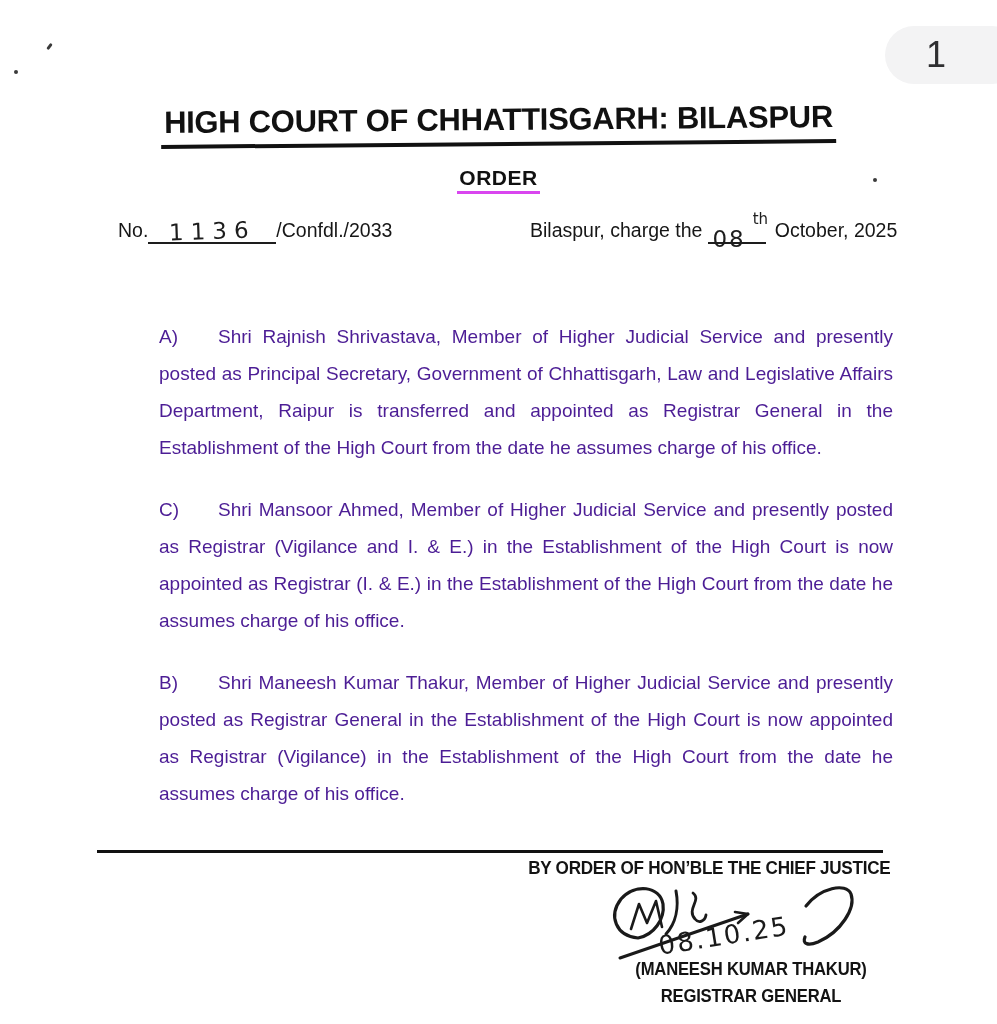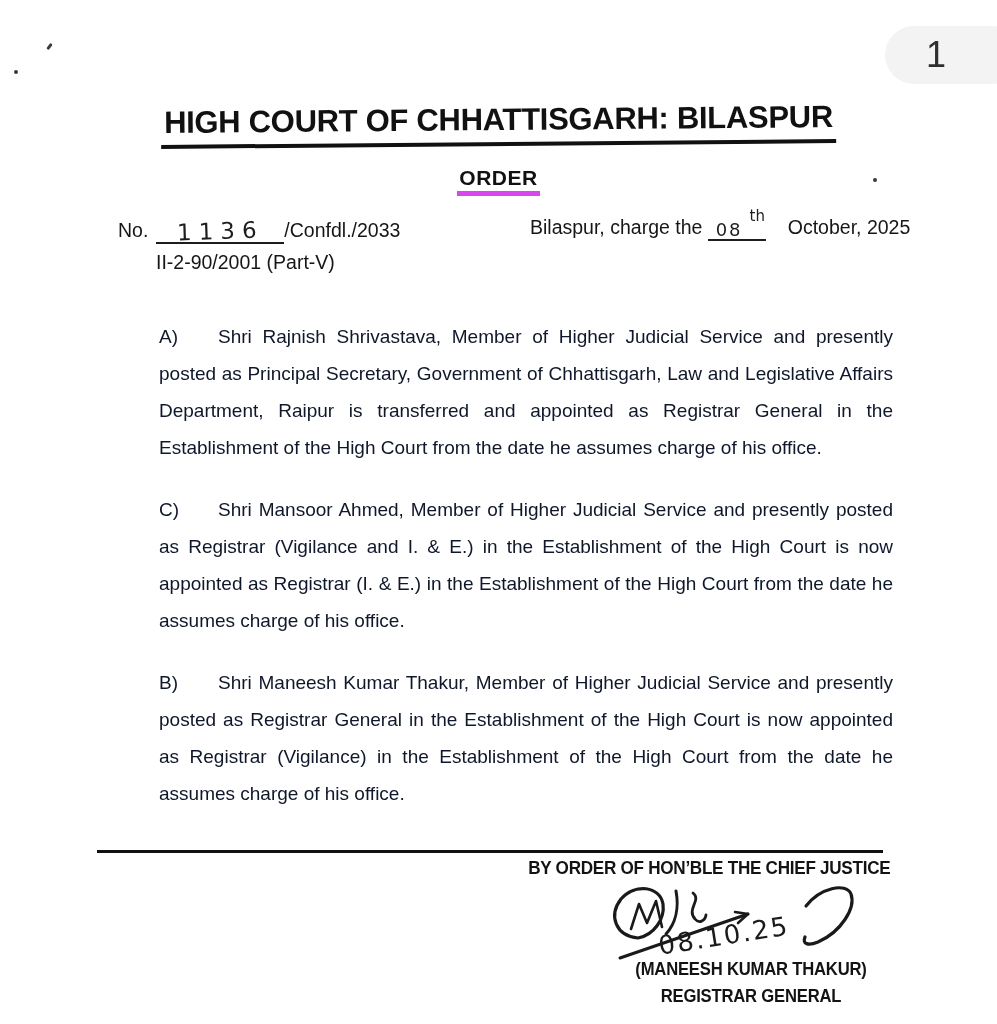--- a/index.html
+++ b/index.html
@@ -25,41 +25,41 @@
 
   
   .title-wrap { position:absolute; top:102px; left:0; width:100%; text-align:center; transform:rotate(-0.5deg); }
   .title {
     display:inline-block; font-size:31px; font-weight:bold; letter-spacing:-0.3px;
     color:#111; border-bottom:4px solid #111; padding:0 3px 4px;
   }
   .order-wrap { position:absolute; top:166px; left:0; width:100%; text-align:center; }
   .order {
     display:inline-block; font-size:21px; font-weight:bold; letter-spacing:0.5px;
-    color:#111; border-bottom:5px solid #d946ef; padding:0 2px 1px;
+    color:#111; border-bottom:3px solid #d946ef; padding:0 2px 1px;
   }
 
   
   .ref { position:absolute; top:216px; left:118px; font-size:19.5px; color:#161616; }
   .ref-line1 { white-space:nowrap; }
-  .no-label { margin-right:8px; }
+  .no-label { }
   .fill-line { display:inline-block; border-bottom:2px solid #1d1d1d; text-align:center; vertical-align:baseline; }
   .fill-num { width:128px; }
   .fill-date { width:58px; }
   .handwritten { font-family:"DejaVu Sans", sans-serif; color:#1d1d1d; }
   .hw-num { display:inline-block; font-size:23px; letter-spacing:7px; transform:rotate(-2deg); position:relative; top:2px; }
-  .hw-date { display:inline-block; font-size:18px; letter-spacing:2px; position:relative; top:2px; }
+  .hw-date { display:inline-block; font-size:23px; letter-spacing:2px; position:relative; top:10px; }
   .hw-th { display:inline-block; font-size:15px; position:relative; top:-13px; left:7px; }
   .ref-line2 { margin-top:7px; margin-left:38px; }
   .date-line { position:absolute; top:216px; left:530px; font-size:19.5px; white-space:nowrap; color:#161616; }
-  .date-rest { margin-left:22px; }
+  .date-rest { margin-left:9px; }
 
   
   .content { position:absolute; top:318px; left:159px; width:734px;
-    font-size:19px; line-height:37px; text-align:justify; color:#0f172a; }
+    font-size:19px; line-height:37px; text-align:justify; color:#4c1d95; }
   .para { margin:0 0 25px 0; }
   .para-label { display:inline-block; width:59px; }
 
   
   .rule { position:absolute; top:850px; left:97px; width:786px; height:3px; background:#111; }
   .by-order { position:absolute; top:857px; right:107px; font-size:19px; font-weight:bold;
     letter-spacing:-0.3px; white-space:nowrap; transform:scaleX(0.9); transform-origin:100% 50%; color:#131313; }
   .sig-svg { position:absolute; left:598px; top:876px; }
   .signatory { position:absolute; top:956px; left:601px; width:300px; text-align:center;
     font-weight:bold; font-size:17.5px; line-height:27px; letter-spacing:-0.2px;
@@ -83,21 +83,20 @@
   </div>
 
   <div class="order-wrap">
     <div class="order">ORDER</div>
   </div>
 
   <div class="ref">
     <div class="ref-line1">
       <span class="no-label">No.</span><span class="fill-line fill-num"><span class="handwritten hw-num">1136</span></span><span>/Confdl./2033</span>
     </div>
-    <div class="ref-line2">II-2-90/2001 (Part-V)</div>
   </div>
 
   <div class="date-line">
     <span>Bilaspur, charge the</span>
     <span class="fill-line fill-date"><span class="handwritten hw-date">08</span><span class="handwritten hw-th">th</span></span><span class="date-rest">October, 2025</span>
   </div>
 
   <div class="content">
     <p class="para">
       <span class="para-label">A)</span><span>Shri Rajnish Shrivastava, Member of Higher Judicial Service and presently posted as Principal Secretary, Government of Chhattisgarh, Law and Legislative Affairs Department, Raipur is transferred and appointed as Registrar General in the Establishment of the High Court from the date he assumes charge of his office.</span>

